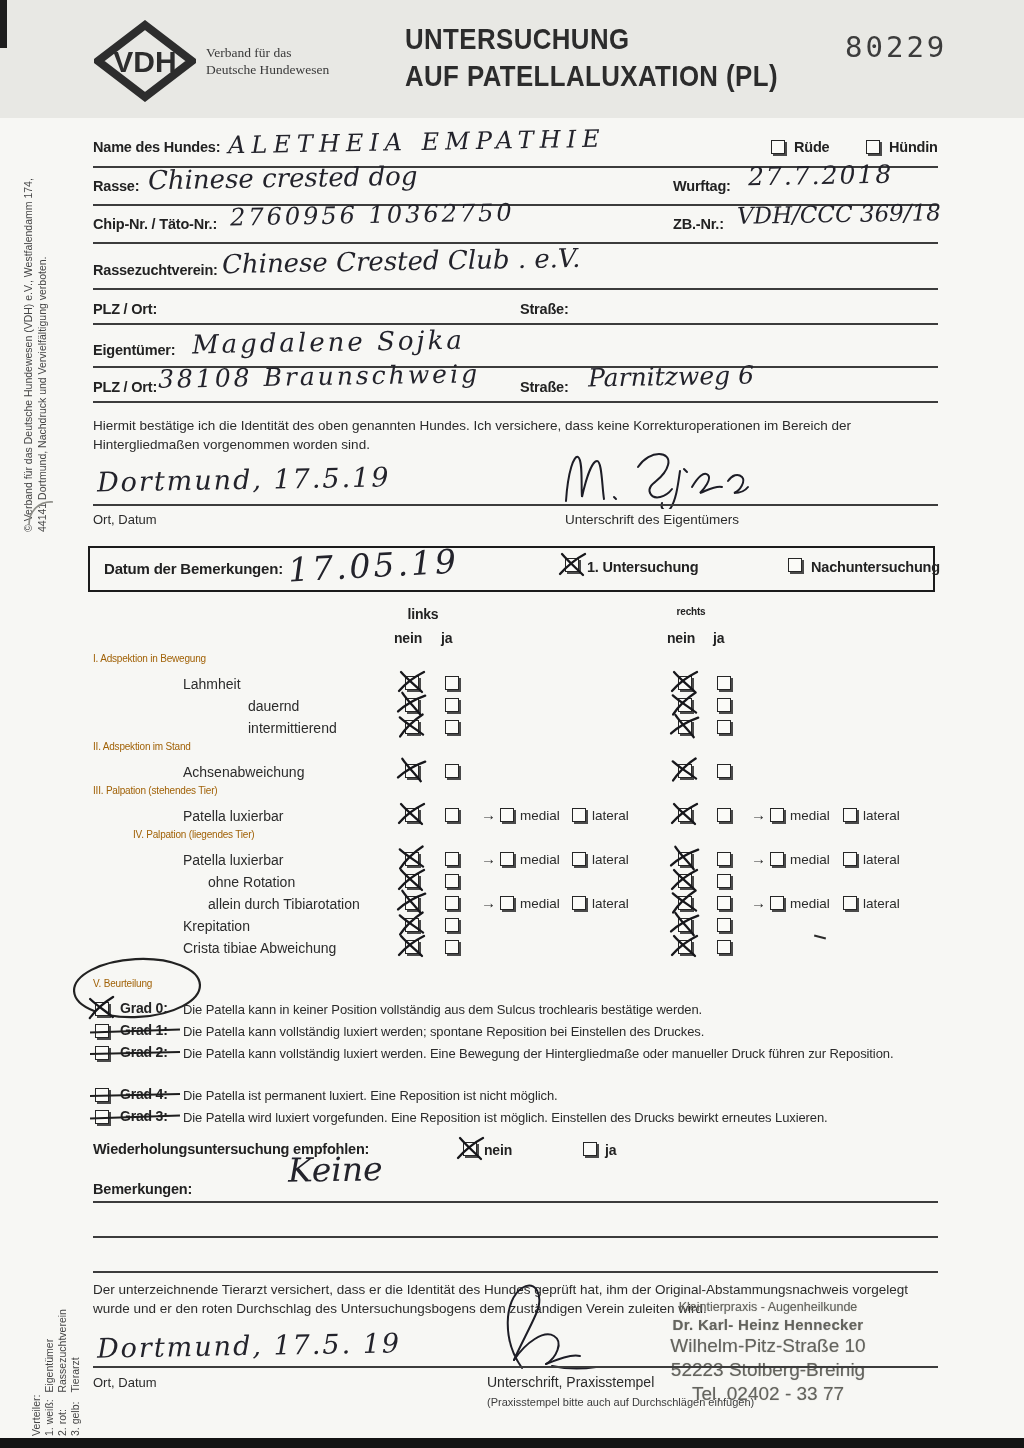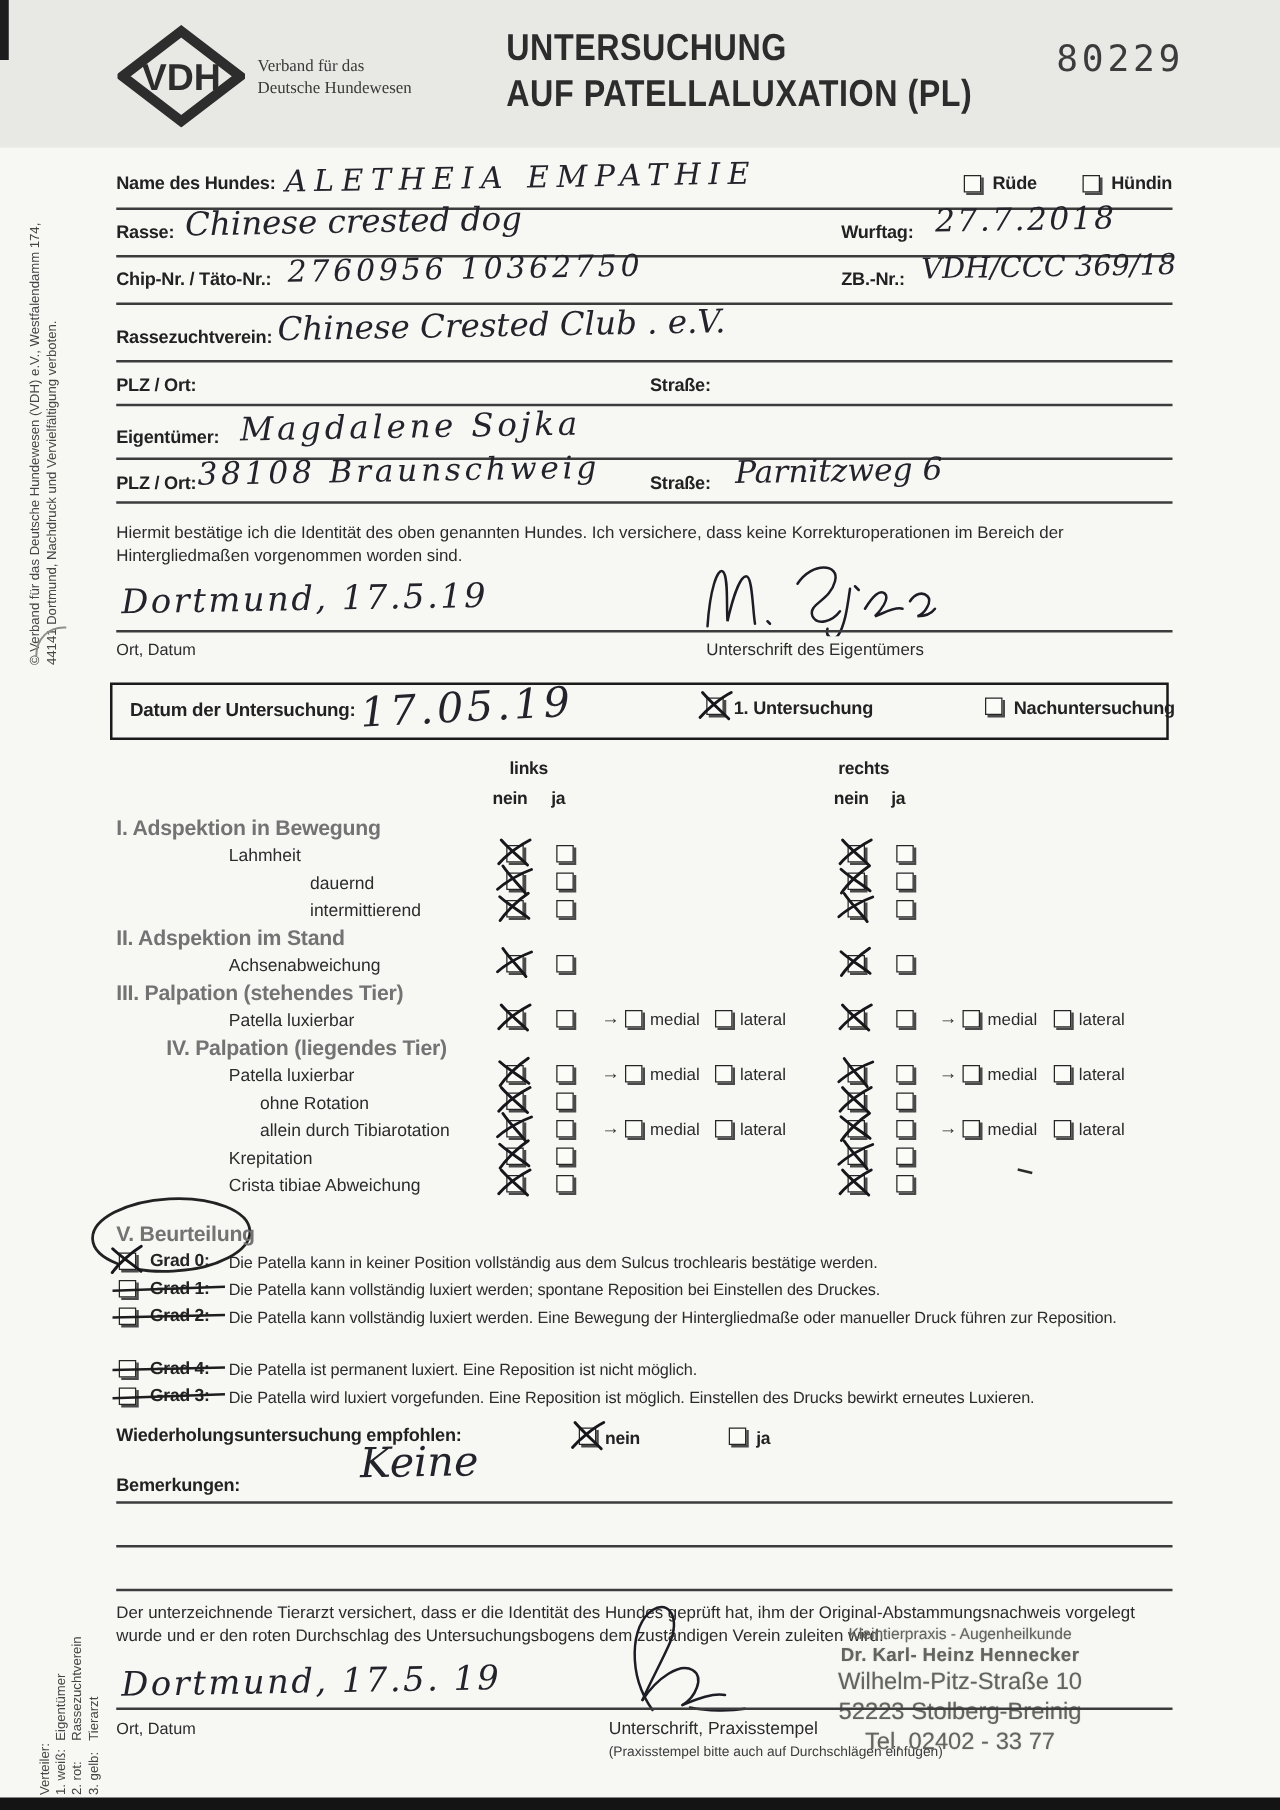--- a/index.html
+++ b/index.html
@@ -28,22 +28,22 @@
       box-shadow:2px 2px 0 #4a4a4a;}
   .cb svg{position:absolute;left:-8px;top:-6px;overflow:visible;}
   .xp{stroke:#17171b;stroke-width:2.3;fill:none;stroke-linecap:round;}
   .sig path{stroke:#1d1d26;stroke-width:2;fill:none;stroke-linecap:round;}
   
   #exam-box{position:absolute;left:88px;top:546px;width:843px;height:42px;border:2.5px solid #1b1b1b;}
   
   #exam-head .lbl{font-size:14px;}
   #exam-rows{position:absolute;left:93px;top:651px;width:845px;}
   .exam-row{position:relative;height:22px;}
-  .exam-row .hd{position:absolute;left:0;top:2px;font-weight:bold;font-size:17px;
-                letter-spacing:-.2px;color:#737373;white-space:nowrap;}
+  .exam-row .hd{position:absolute;left:0;top:2px;font-weight:normal;font-size:10px;
+                letter-spacing:-.2px;color:#a16207;white-space:nowrap;}
   .exam-row .rl{position:absolute;top:3px;font-size:14px;color:#2b2b2b;white-space:nowrap;}
   .exam-row .arrow{position:absolute;top:1px;font-size:15px;color:#2b2b2b;}
   .exam-row .ml{position:absolute;top:3px;font-size:13.5px;color:#2b2b2b;}
   .exam-row .cb{top:3px;}
   
   #grades{position:absolute;left:93px;top:976px;width:848px;}
   .grade{position:relative;}
   .grade .cb{left:2px;top:4px;}
   .gl{position:absolute;left:27px;top:2px;font-weight:bold;font-size:14px;letter-spacing:-.2px;white-space:nowrap;}
   .gt{position:absolute;left:90px;top:2px;width:758px;font-size:13px;line-height:20px;
@@ -164,37 +164,37 @@
     <path d="M120,28 C118,42 116,58 110,66 C106,70 100,66 102,60"></path>
     <path d="M124,26 l3,3"></path>
     <path d="M132,44 C138,34 144,28 148,32 C152,36 144,46 140,50 C146,48 156,42 162,44"></path>
     <path d="M168,38 C172,32 178,30 182,34 C186,38 180,48 174,50 C180,50 185,48 188,44"></path>
   </svg>
   <div class="hline" style="left:93px;top:504px;width:845px;"></div>
   <div class="txt" style="left:93px;top:510px;">Ort, Datum</div>
   <div class="txt" style="left:565px;top:510px;font-size:13.5px;">Unterschrift des Eigentümers</div>
 
   <div id="exam-box"></div>
-  <div class="lbl" style="left:104px;top:560px;font-size:15px;">Datum der Untersuchung:</div>
+  <div class="lbl" style="left:104px;top:560px;font-size:15px;">Datum der Bemerkungen:</div>
   <div class="hw" style="left:288px;top:549px;font-size:33px;letter-spacing:3px;transform:rotate(-3deg);">17.05.19</div>
   <span class="cb" style="left:565px;top:558px;">
     <svg width="28" height="24" viewBox="0 0 28 24">
         <path class="xp" d="M2,21 C8,14 19,5 27,1"></path>
         <path class="xp" d="M4,1 C10,8 18,15 25,22"></path>
       </svg>
   </span>
   <div class="lbl" style="left:587px;top:559px;">1. Untersuchung</div>
   <span class="cb" style="left:788px;top:558px;"></span>
   <div class="lbl" style="left:811px;top:559px;">Nachuntersuchung</div>
 
   <div id="exam-head">
     <div class="lbl" style="left:398px;top:606px;width:50px;text-align:center;font-size:14px;">links</div>
     <div class="lbl" style="left:394px;top:630px;font-size:14px;">nein</div>
     <div class="lbl" style="left:441px;top:630px;font-size:14px;">ja</div>
-    <div class="lbl" style="left:664px;top:606px;width:54px;text-align:center;font-size:14px;">rechts</div>
+    <div class="lbl" style="left:664px;top:606px;width:54px;text-align:center;font-size:10px;">rechts</div>
     <div class="lbl" style="left:667px;top:630px;font-size:14px;">nein</div>
     <div class="lbl" style="left:713px;top:630px;font-size:14px;">ja</div>
   </div>
 
   <div id="exam-rows">
       <div class="exam-row">
         <span class="hd" style="left: 0px;">I. Adspektion in Bewegung</span>
       </div>
       <div class="exam-row">
         <span class="rl" style="left: 90px;">Lahmheit</span>

